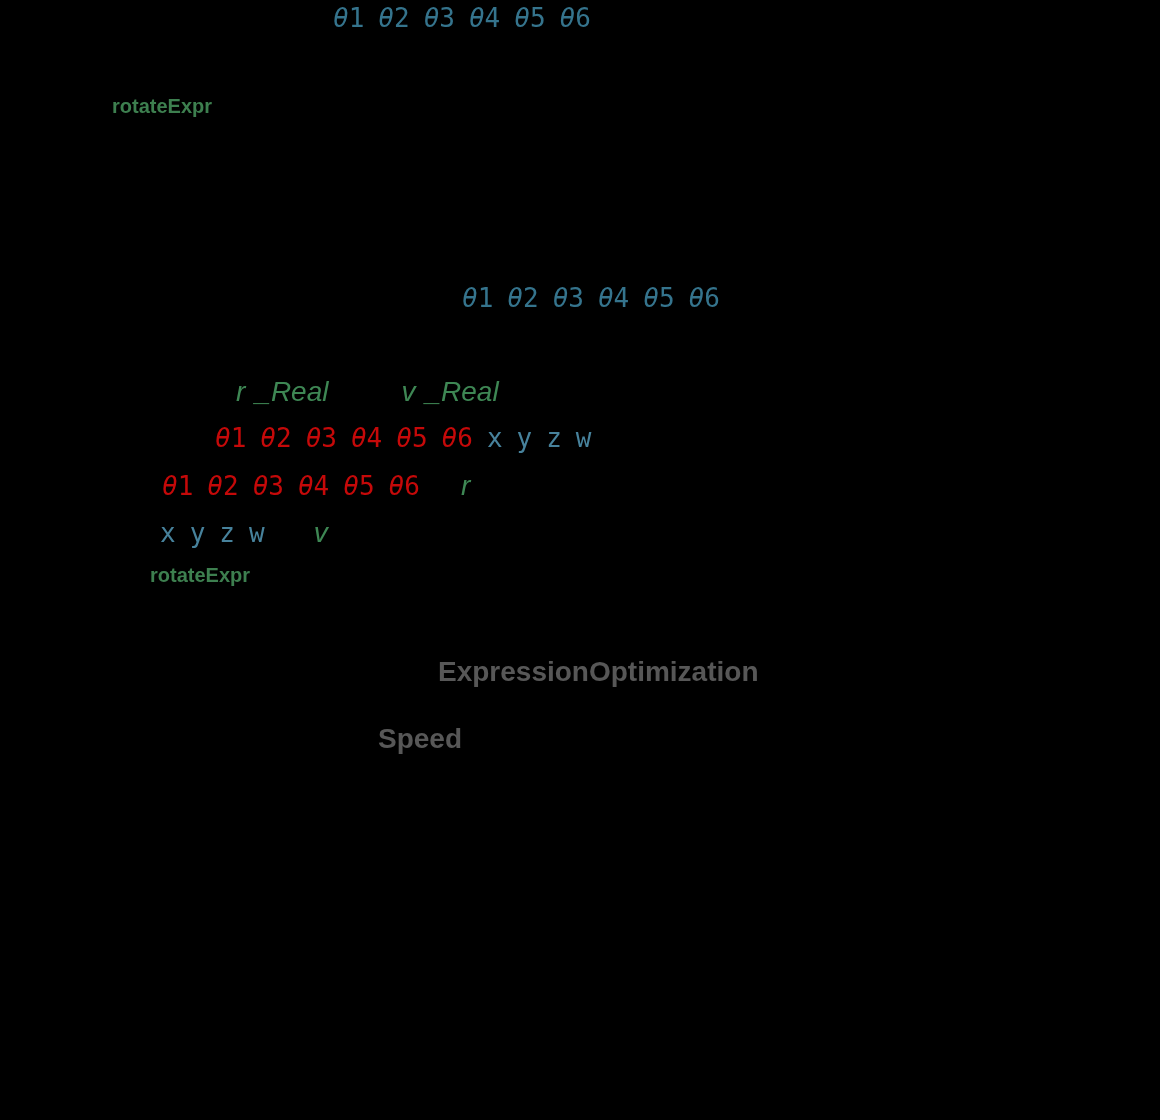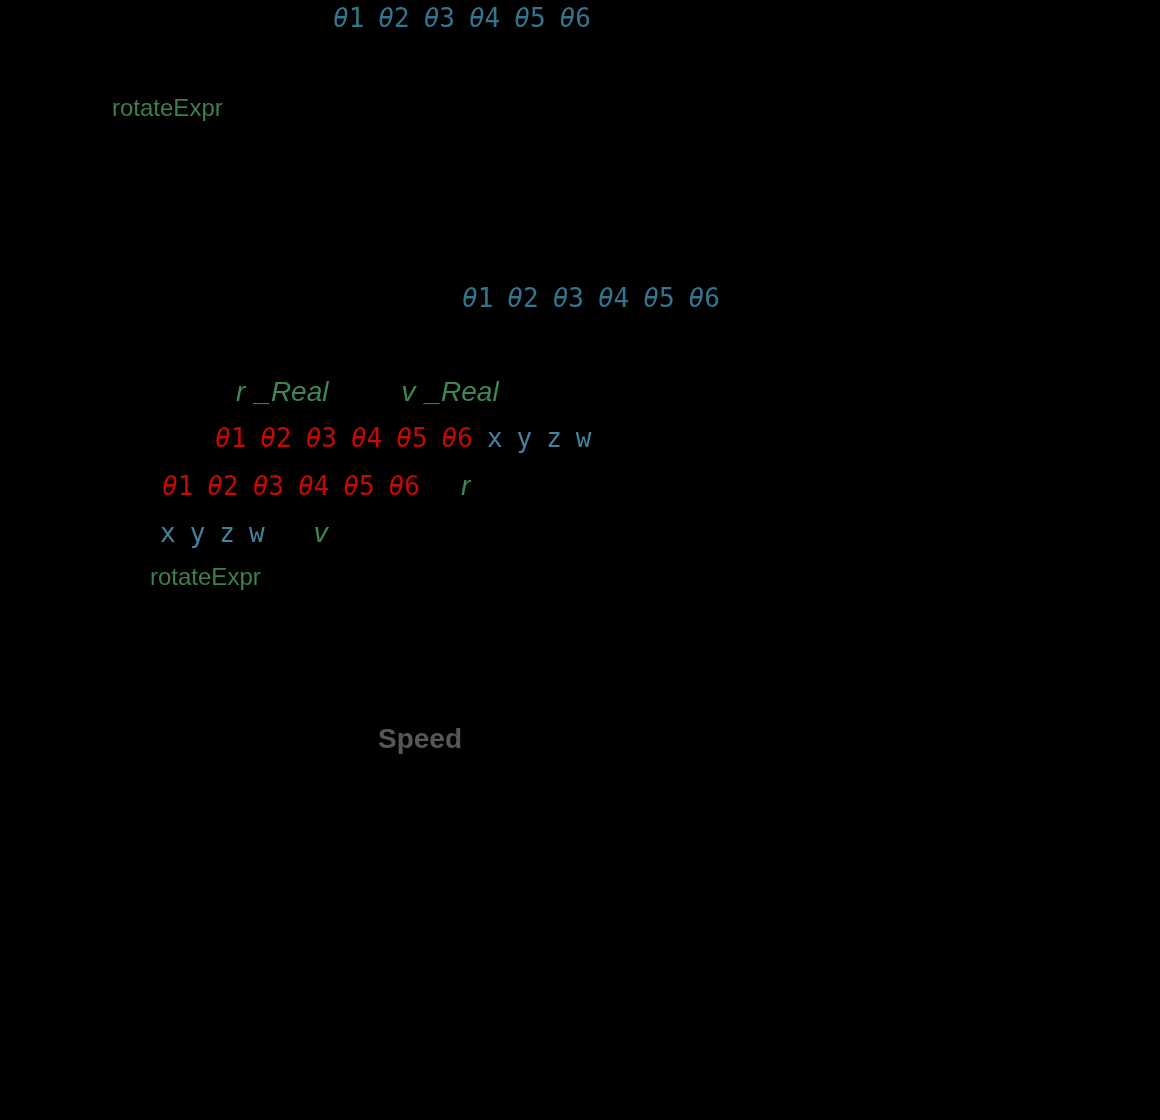--- a/index.html
+++ b/index.html
@@ -43,22 +43,22 @@
   .theta-red  { color: var(--red);  font-size: 26px; }
   .theta-teal .th, .theta-red .th { font-style: italic; }
   .theta-teal .dg, .theta-red .dg { font-style: normal; }
   .var-blue {
     color: var(--blue);
     font-size: 26px;
   }
   .function-green {
     color: var(--green);
     font-family: "Liberation Sans", sans-serif;
-    font-weight: 400;
-    font-size: 24px;
+    font-weight: 700;
+    font-size: 20px;
   }
   .pattern-green {
     color: var(--pgreen);
     font-family: "Liberation Sans", sans-serif;
     font-style: italic;
     font-weight: 500;
     font-size: 28px;
   }
   .string-gray {
     color: var(--gray);
@@ -91,14 +91,15 @@
 
 <div class="canvas">
   <div class="line r0"><span class="tok theta-teal"><span class="th">θ</span><span class="dg">1</span></span><span class="tok theta-teal"><span class="th">θ</span><span class="dg">2</span></span><span class="tok theta-teal"><span class="th">θ</span><span class="dg">3</span></span><span class="tok theta-teal"><span class="th">θ</span><span class="dg">4</span></span><span class="tok theta-teal"><span class="th">θ</span><span class="dg">5</span></span><span class="tok theta-teal"><span class="th">θ</span><span class="dg">6</span></span></div>
   <div class="line r1"><span class="tok function-green">rotateExpr</span></div>
   <div class="line r2"><span class="tok theta-teal"><span class="th">θ</span><span class="dg">1</span></span><span class="tok theta-teal"><span class="th">θ</span><span class="dg">2</span></span><span class="tok theta-teal"><span class="th">θ</span><span class="dg">3</span></span><span class="tok theta-teal"><span class="th">θ</span><span class="dg">4</span></span><span class="tok theta-teal"><span class="th">θ</span><span class="dg">5</span></span><span class="tok theta-teal"><span class="th">θ</span><span class="dg">6</span></span></div>
   <div class="line r3"><span class="tok pattern-green">r</span><span class="tok pattern-green">_Real</span><span class="tok pattern-green">v</span><span class="tok pattern-green">_Real</span></div>
   <div class="line r4"><span class="tok theta-red"><span class="th">θ</span><span class="dg">1</span></span><span class="tok theta-red"><span class="th">θ</span><span class="dg">2</span></span><span class="tok theta-red"><span class="th">θ</span><span class="dg">3</span></span><span class="tok theta-red"><span class="th">θ</span><span class="dg">4</span></span><span class="tok theta-red"><span class="th">θ</span><span class="dg">5</span></span><span class="tok theta-red"><span class="th">θ</span><span class="dg">6</span></span><span class="tok var-blue">x</span><span class="tok var-blue">y</span><span class="tok var-blue">z</span><span class="tok var-blue">w</span></div>
   <div class="line r5"><span class="tok theta-red"><span class="th">θ</span><span class="dg">1</span></span><span class="tok theta-red"><span class="th">θ</span><span class="dg">2</span></span><span class="tok theta-red"><span class="th">θ</span><span class="dg">3</span></span><span class="tok theta-red"><span class="th">θ</span><span class="dg">4</span></span><span class="tok theta-red"><span class="th">θ</span><span class="dg">5</span></span><span class="tok theta-red"><span class="th">θ</span><span class="dg">6</span></span><span class="tok pattern-green">r</span></div>
   <div class="line r6"><span class="tok var-blue">x</span><span class="tok var-blue">y</span><span class="tok var-blue">z</span><span class="tok var-blue">w</span><span class="tok pattern-green">v</span></div>
   <div class="line r7"><span class="tok function-green">rotateExpr</span></div>
+  <div class="line r8"><span class="tok string-gray">ExpressionOptimization</span></div>
   <div class="line r9"><span class="tok string-gray">Speed</span></div>
 </div>
 
 </body></html>

